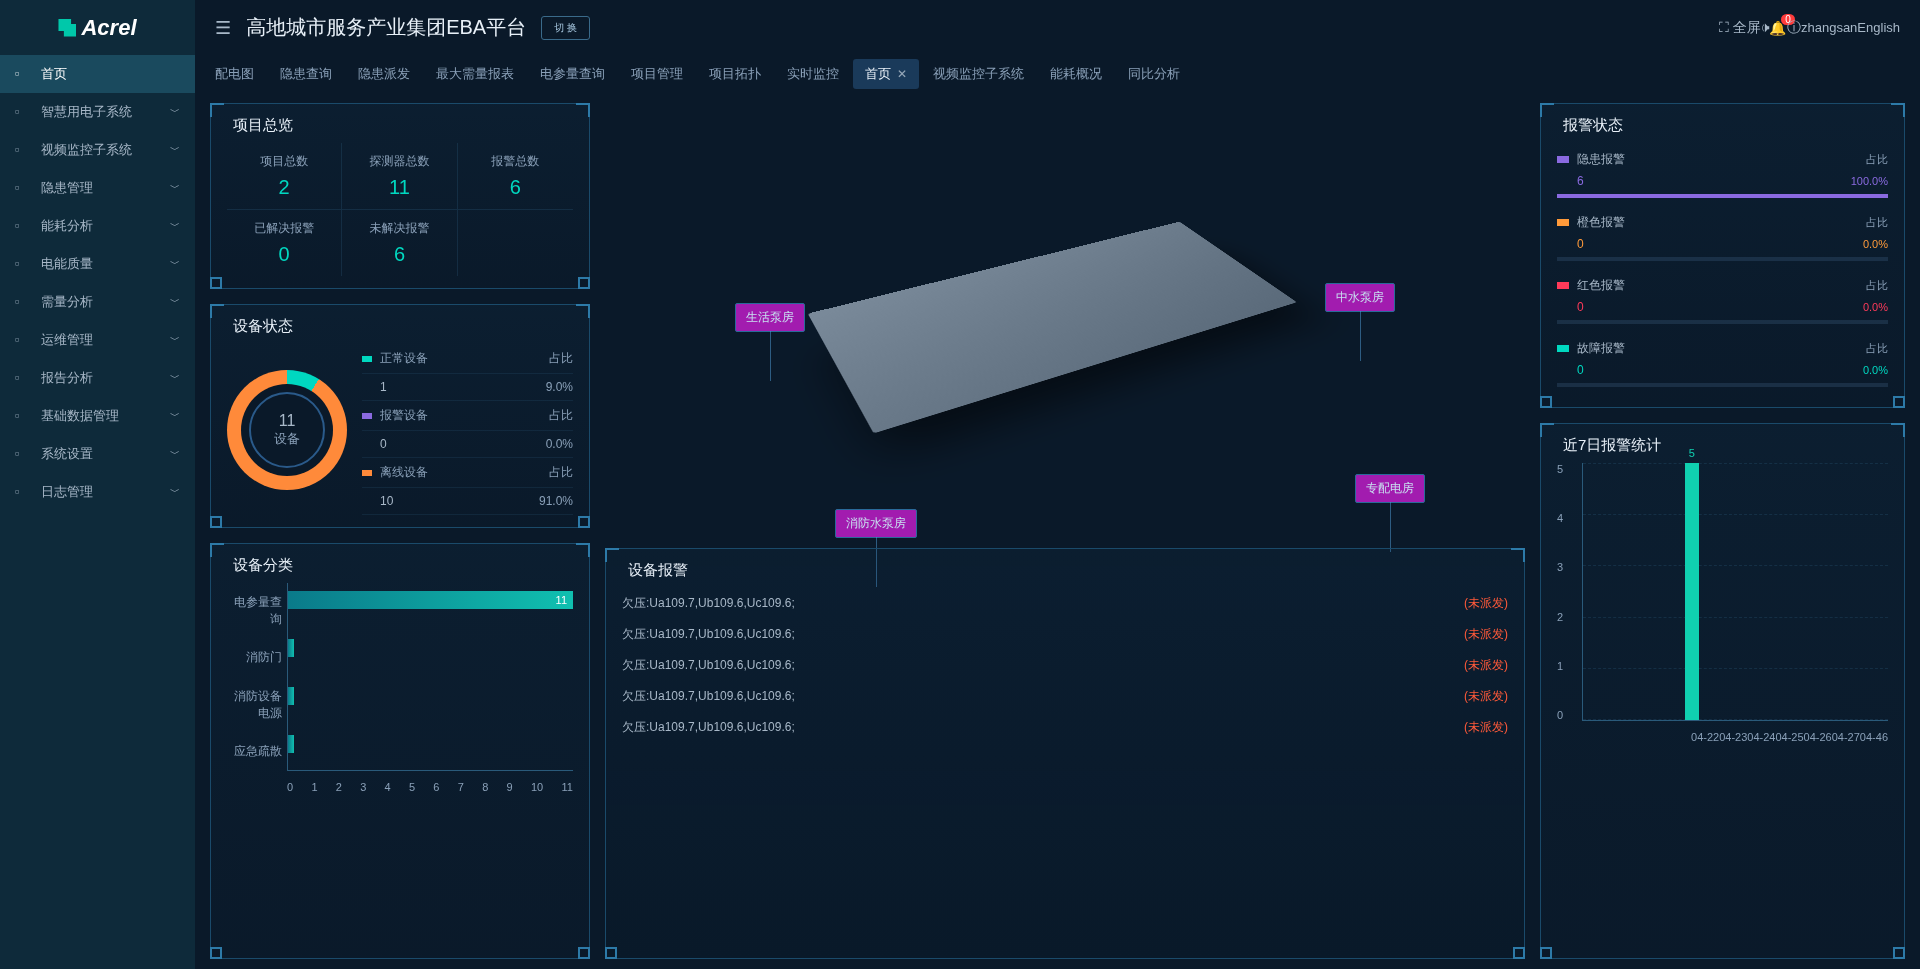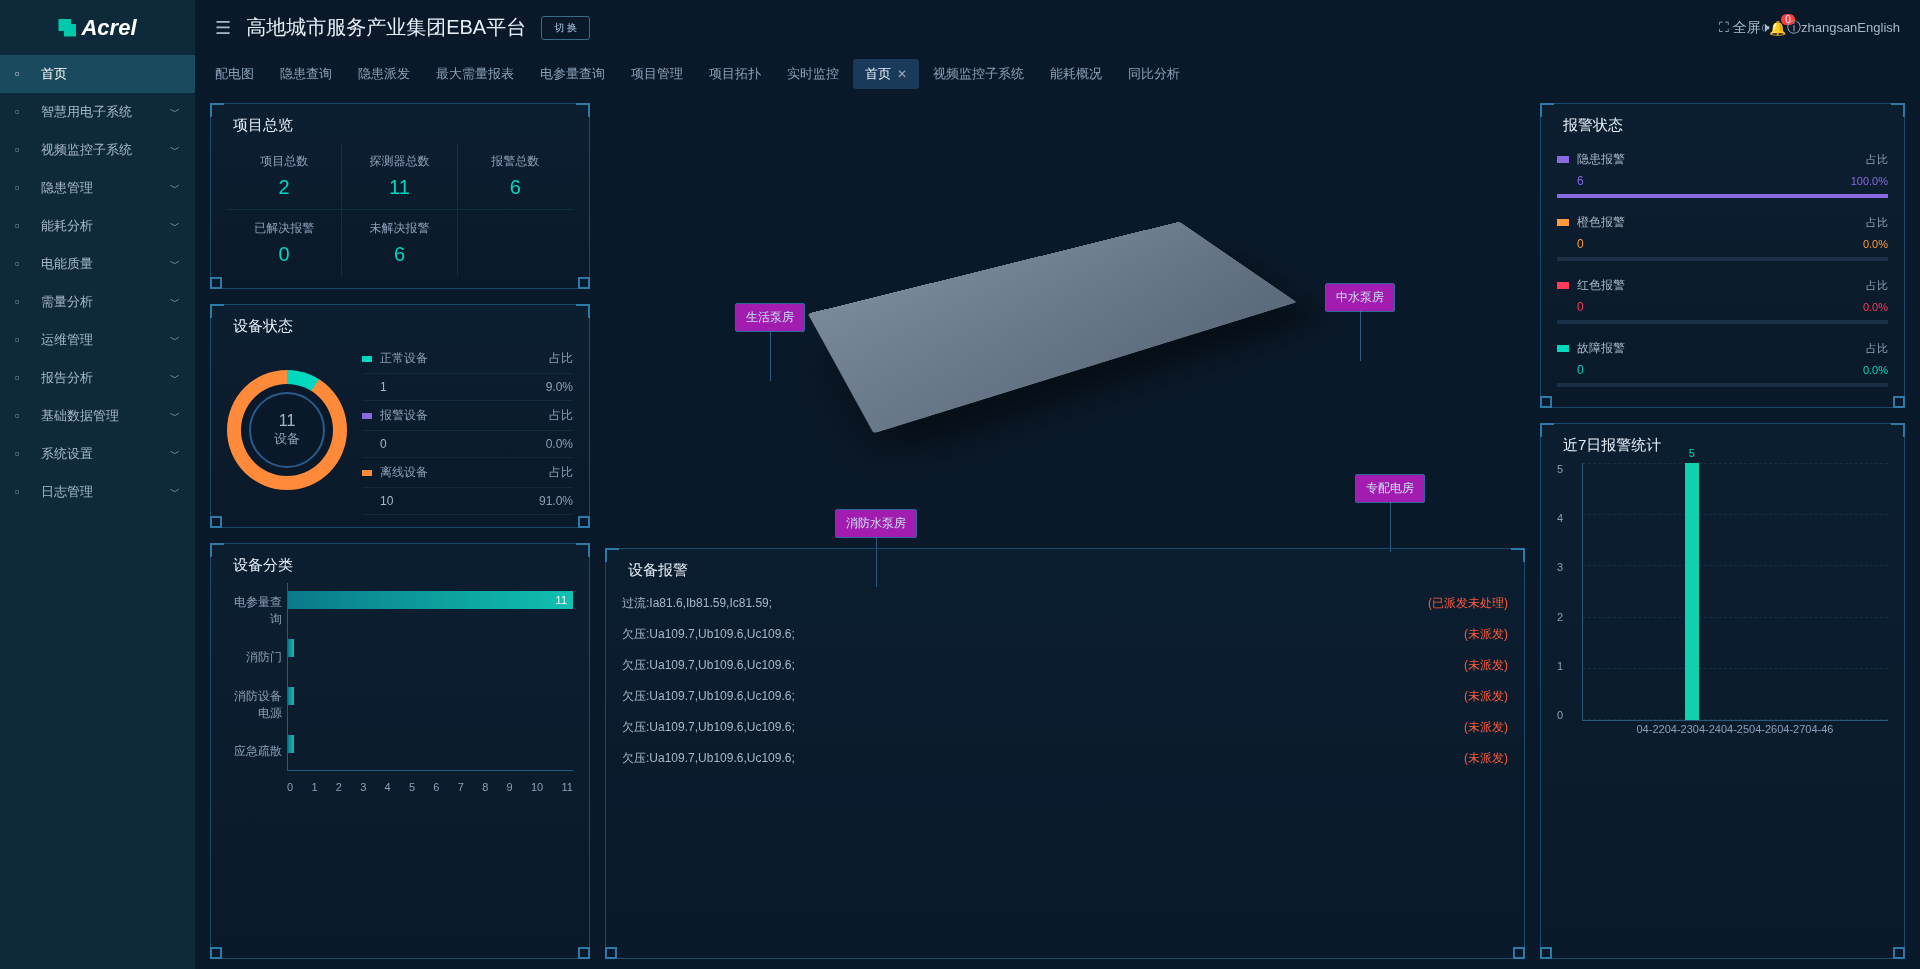--- a/index.html
+++ b/index.html
@@ -74,21 +74,21 @@
 .alarm-dot{width:12px;height:7px;margin-right:8px}
 .alarm-name{flex:1;font-size:12px}
 .alarm-ratio{font-size:11px;color:#8aa0b8}
 .wk-chart{height:280px;position:relative;padding-left:25px;padding-bottom:22px}
 .wk-y{position:absolute;left:0;top:0;bottom:22px;display:flex;flex-direction:column;justify-content:space-between;font-size:11px;color:#8aa0b8}
 .wk-area{height:100%;border-left:1px solid #2a5a7a;border-bottom:1px solid #2a5a7a;display:flex;align-items:flex-end;justify-content:space-around;position:relative}
 .wk-grid{position:absolute;inset:0;display:flex;flex-direction:column;justify-content:space-between}
 .wk-grid div{border-top:1px dashed rgba(60,120,160,.2)}
 .wk-bar{width:14px;background:#10d0b0;position:relative}
 .wk-val{position:absolute;top:-16px;left:50%;transform:translateX(-50%);font-size:11px;color:#10d0b0}
-.wk-x{position:absolute;left:25px;right:0;bottom:8px;display:flex;justify-content:center;font-size:11px;color:#8aa0b8}
+.wk-x{position:absolute;left:25px;right:0;bottom:0;display:flex;justify-content:flex-end;font-size:11px;color:#8aa0b8}
 </style>
 </head>
 <body>
 
 <div class="app">
   <div class="sidebar">
     <div class="logo">Acrel</div>
     <div id="side-items">
         <div class="side-item active">
     <span class="side-ico">▫</span>
@@ -297,24 +297,20 @@
           <div class="map-label" style="top:180px;right:130px">中水泵房</div>
           <div class="map-label" style="bottom:-5px;left:230px">消防水泵房</div>
           <div class="map-label" style="bottom:30px;right:100px">专配电房</div>
         </div>
         <div class="panel" style="flex:1">
             <span class="corner-bl"></span>
             <span class="corner-br"></span>
           <div class="ptitle">设备报警</div>
           <div class="alarm-list" id="alarm-list">
               <div class="alarm-row">
-                <span class="alarm-txt">过流:Ia81.6,Ib81.59,Ic81.59;</span>
-                <span class="alarm-status">(已派发未处理)</span>
-              </div>
-              <div class="alarm-row">
                 <span class="alarm-txt">欠压:Ua109.7,Ub109.6,Uc109.6;</span>
                 <span class="alarm-status">(未派发)</span>
               </div>
               <div class="alarm-row">
                 <span class="alarm-txt">欠压:Ua109.7,Ub109.6,Uc109.6;</span>
                 <span class="alarm-status">(未派发)</span>
               </div>
               <div class="alarm-row">
                 <span class="alarm-txt">欠压:Ua109.7,Ub109.6,Uc109.6;</span>
                 <span class="alarm-status">(未派发)</span>

